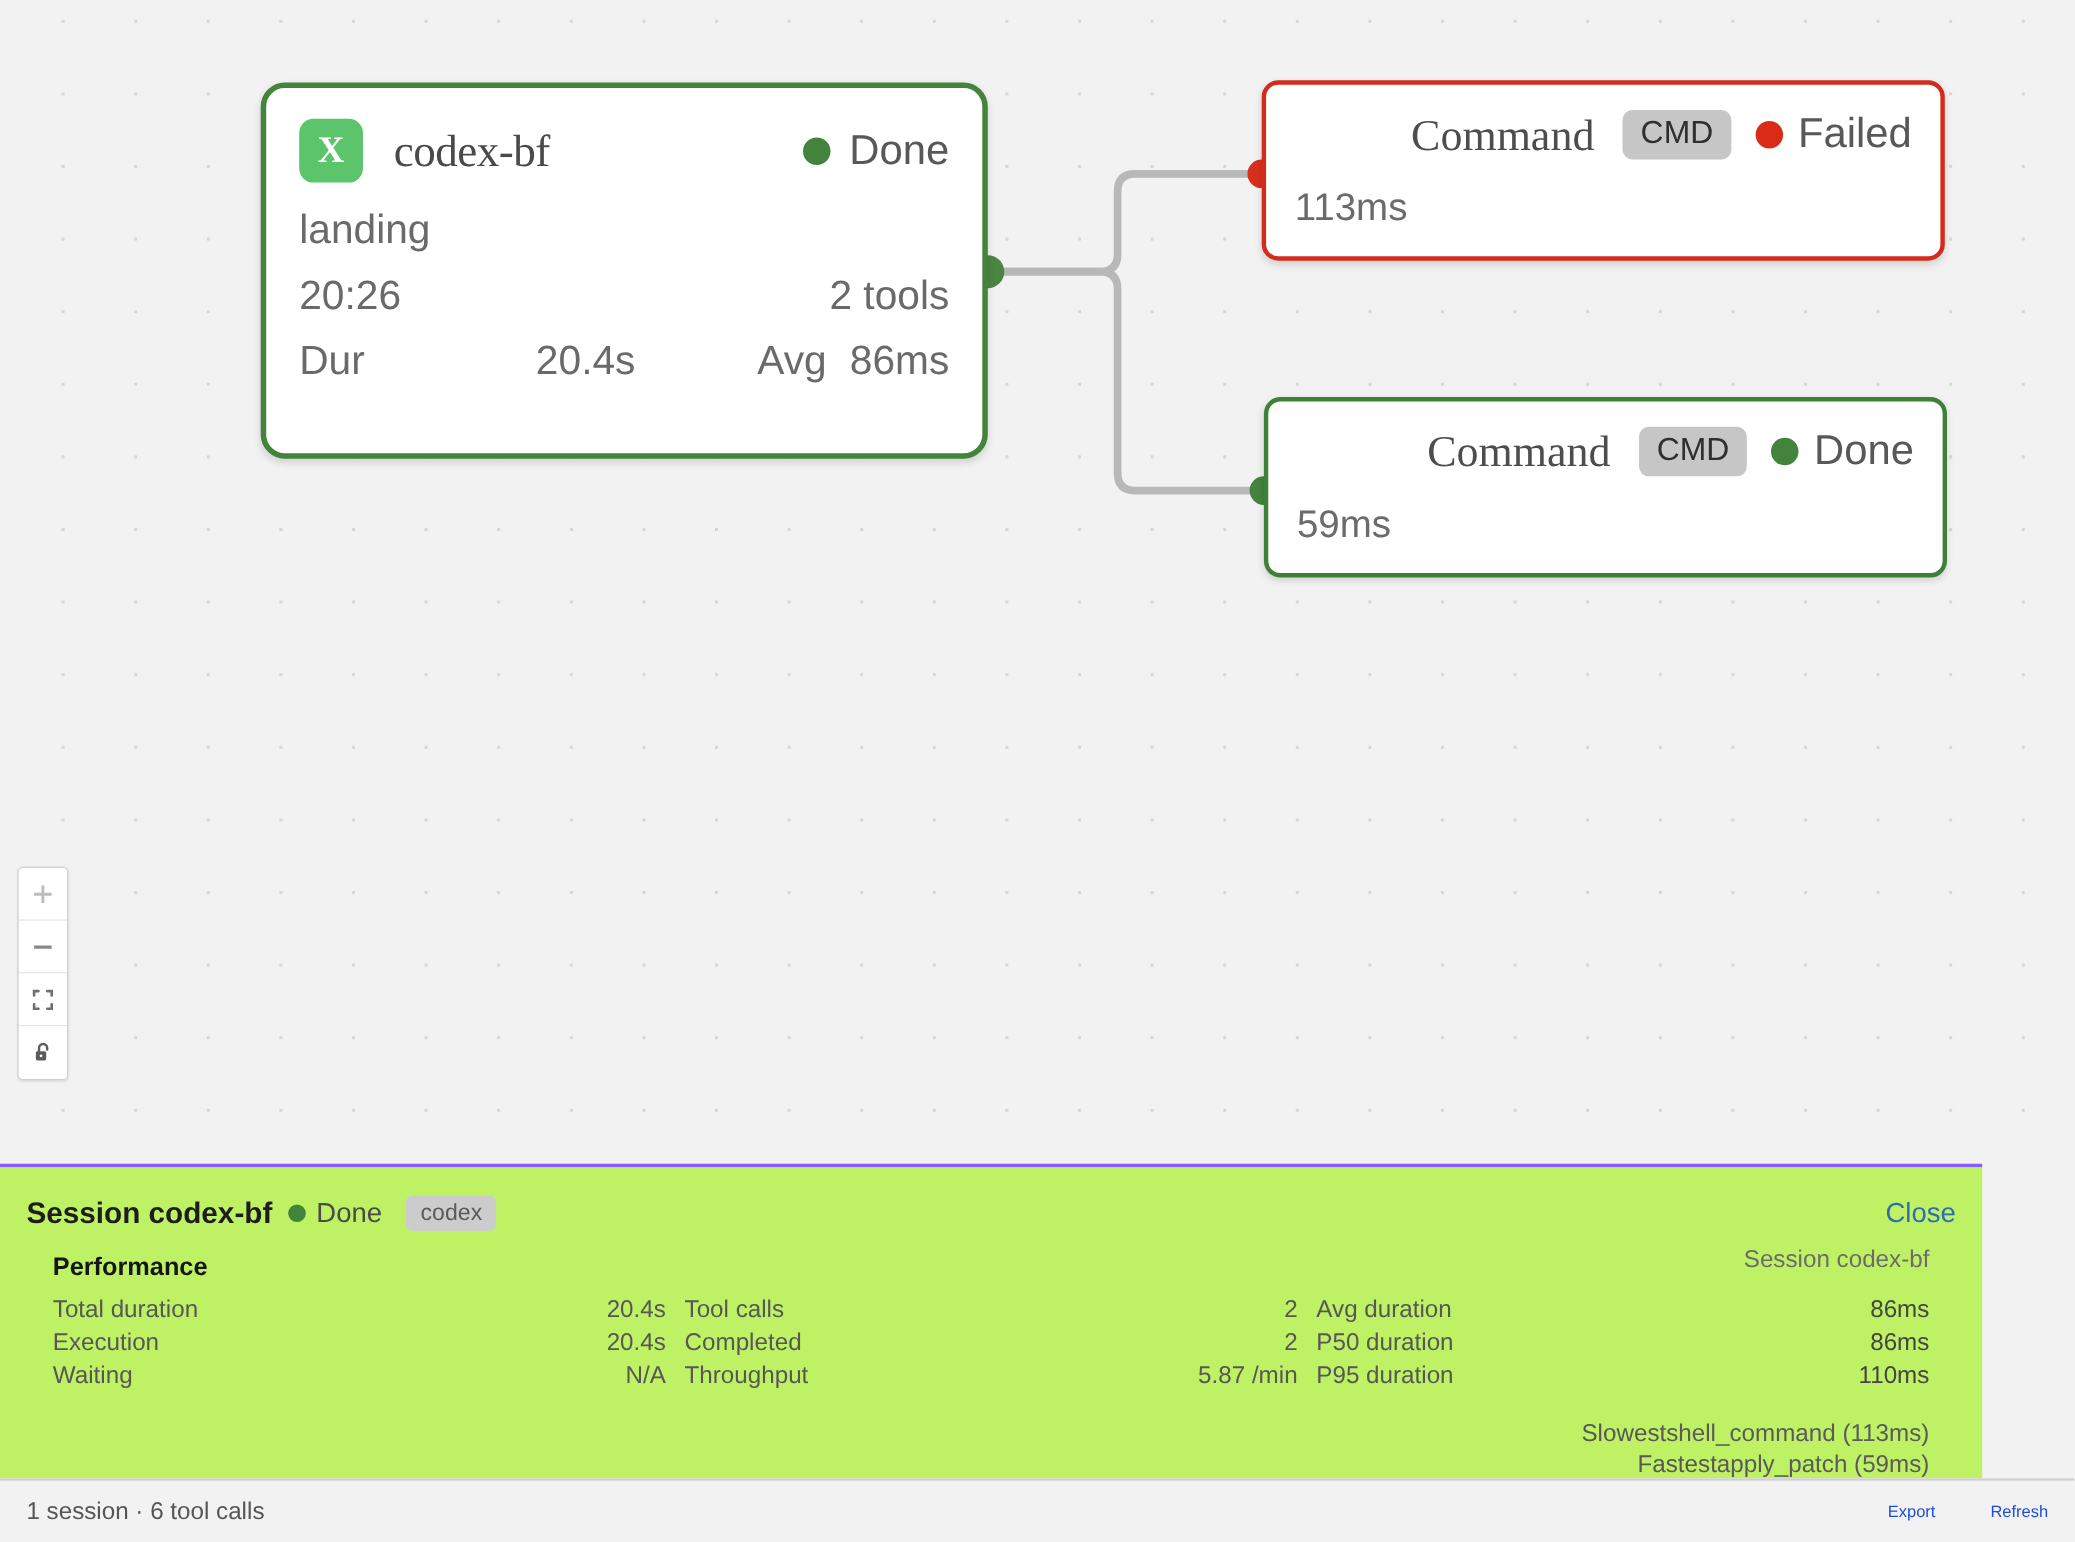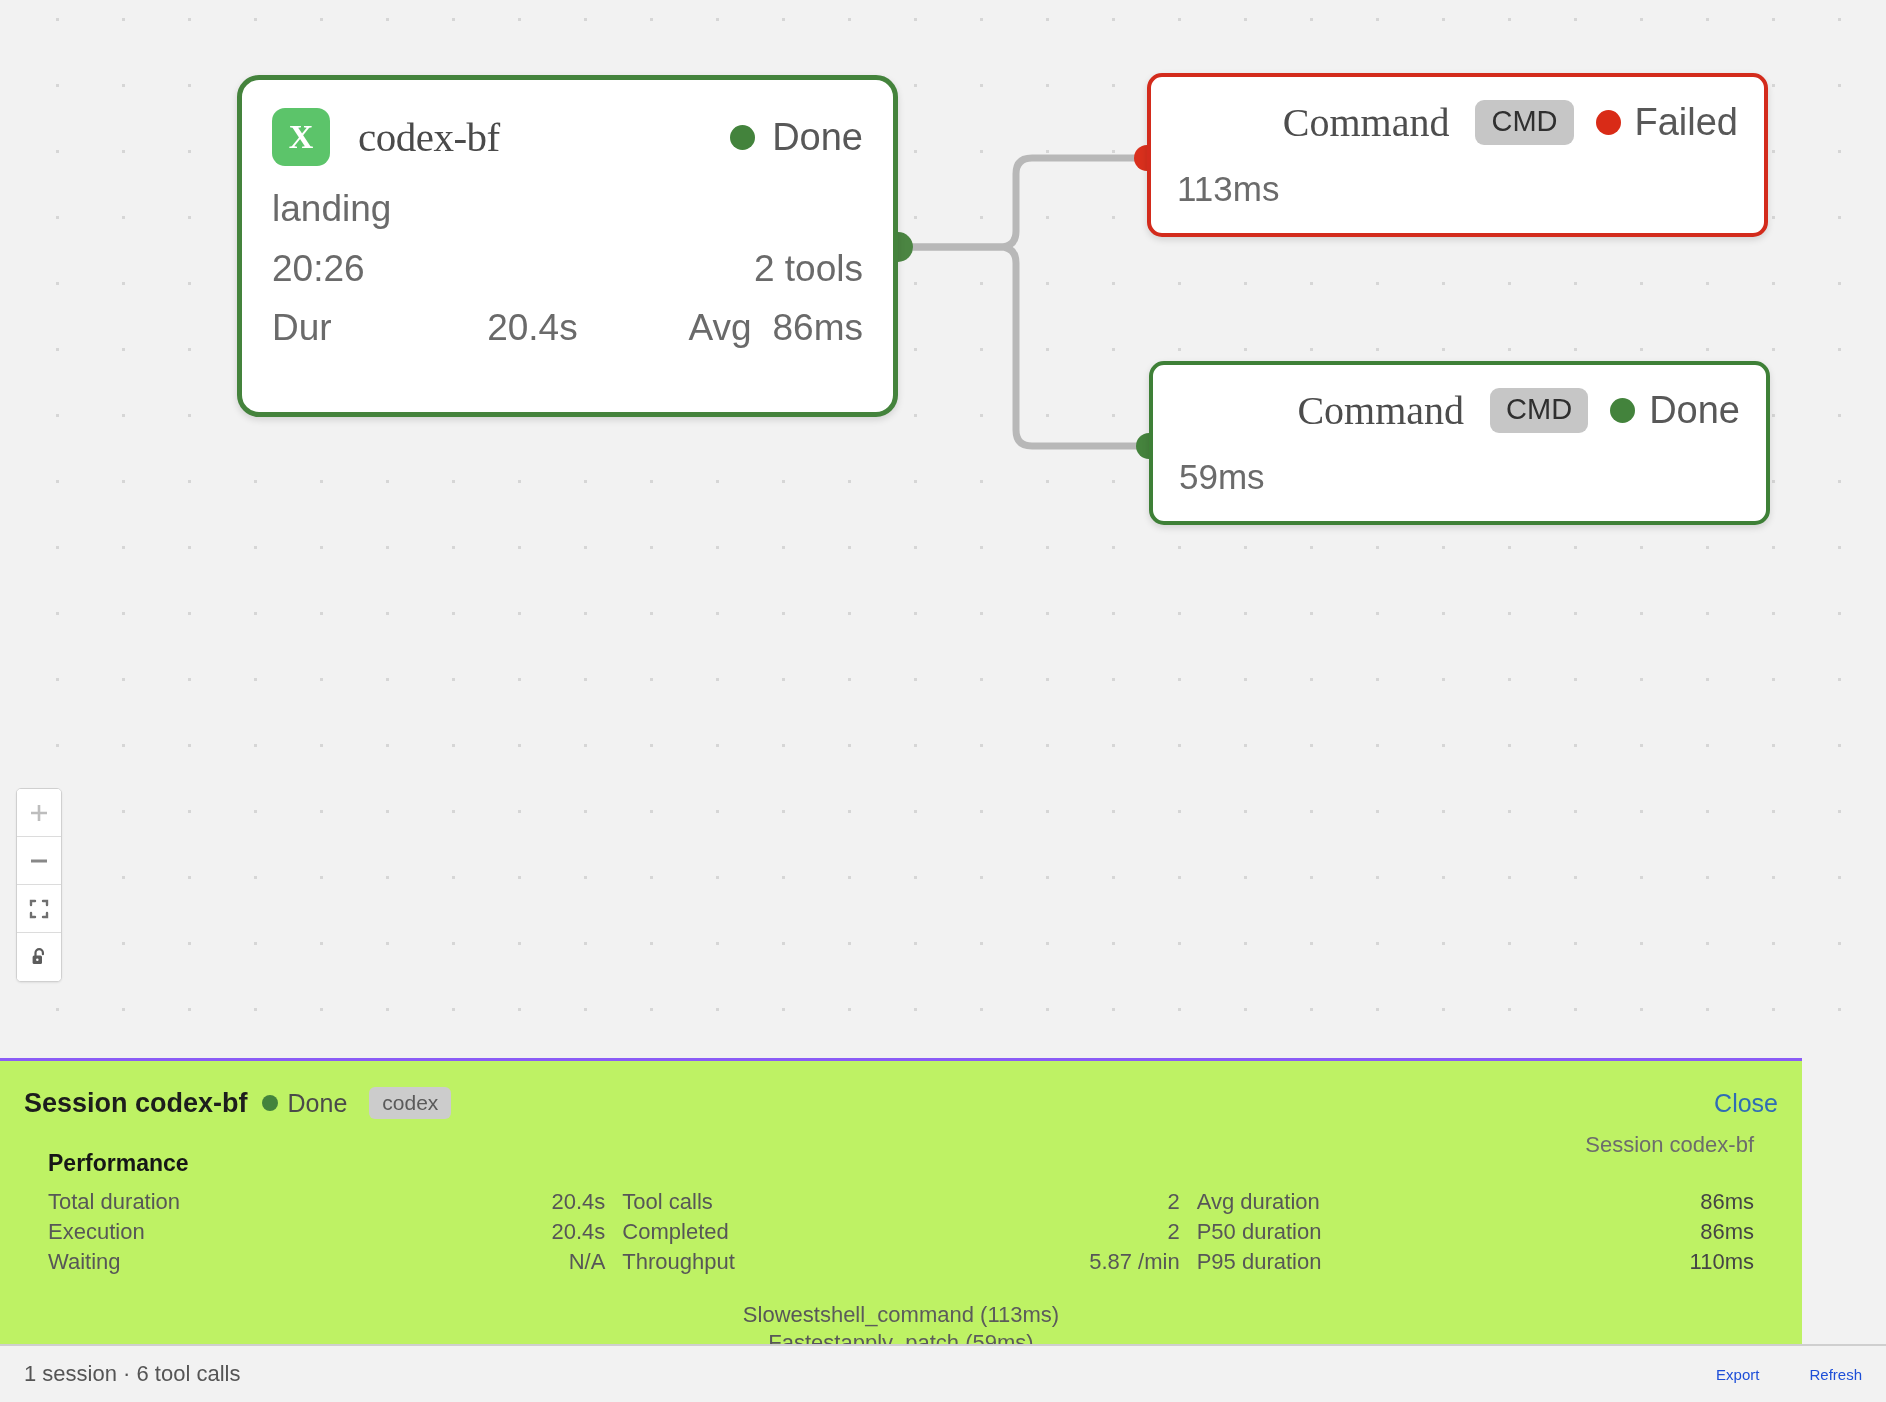--- a/index.html
+++ b/index.html
@@ -245,21 +245,21 @@
     font-size: 25px;
     cursor: pointer;
   }
 
   .panel-body { padding: 0 24px; }
 
   .section-title {
     font-size: 23px;
     font-weight: 700;
     color: #161616;
-    margin-top: 18px;
+    margin-top: 6px;
     margin-bottom: 10px;
   }
 
   .metrics-grid {
     display: grid;
     grid-template-columns: 1fr 1fr 1fr;
     column-gap: 17px;
   }
   .metric-col {
     display: flex;
@@ -275,21 +275,21 @@
   }
   .metric-row .mk { text-align: left; white-space: nowrap; }
   .metric-row .mv { text-align: right; white-space: nowrap; }
   .metric-col.col3 .mv { color: #454545; }
 
   .extremes {
     margin-top: 24px;
   }
   .extreme-row {
     display: flex;
-    justify-content: center;
+    justify-content: flex-end;
     font-size: 22px;
     color: #575757;
     line-height: 28px;
   }
   .extreme-row .ev { color: #5b5b5b; }
 
   
   #status-bar {
     position: absolute;
     left: 0;

